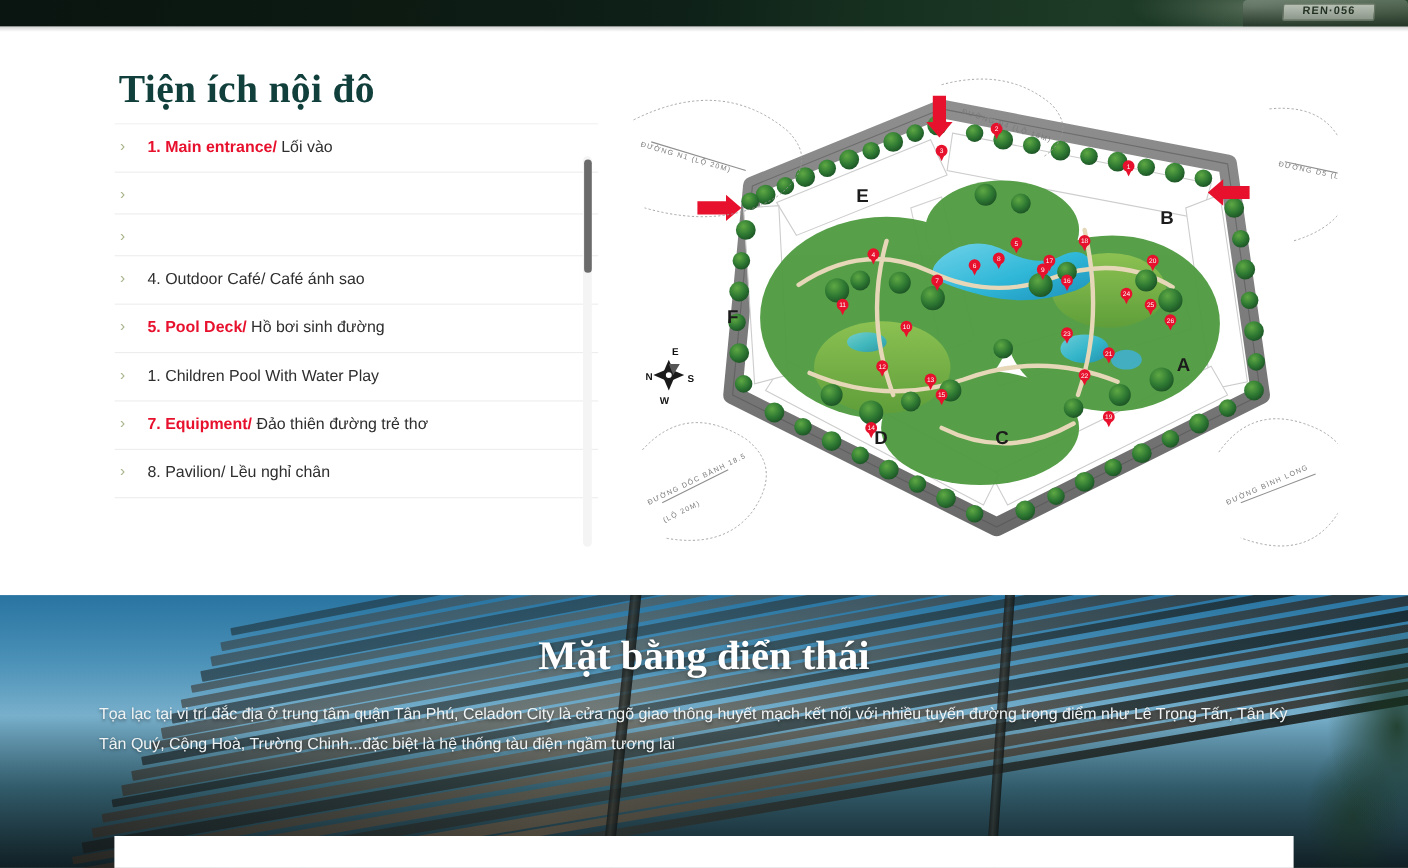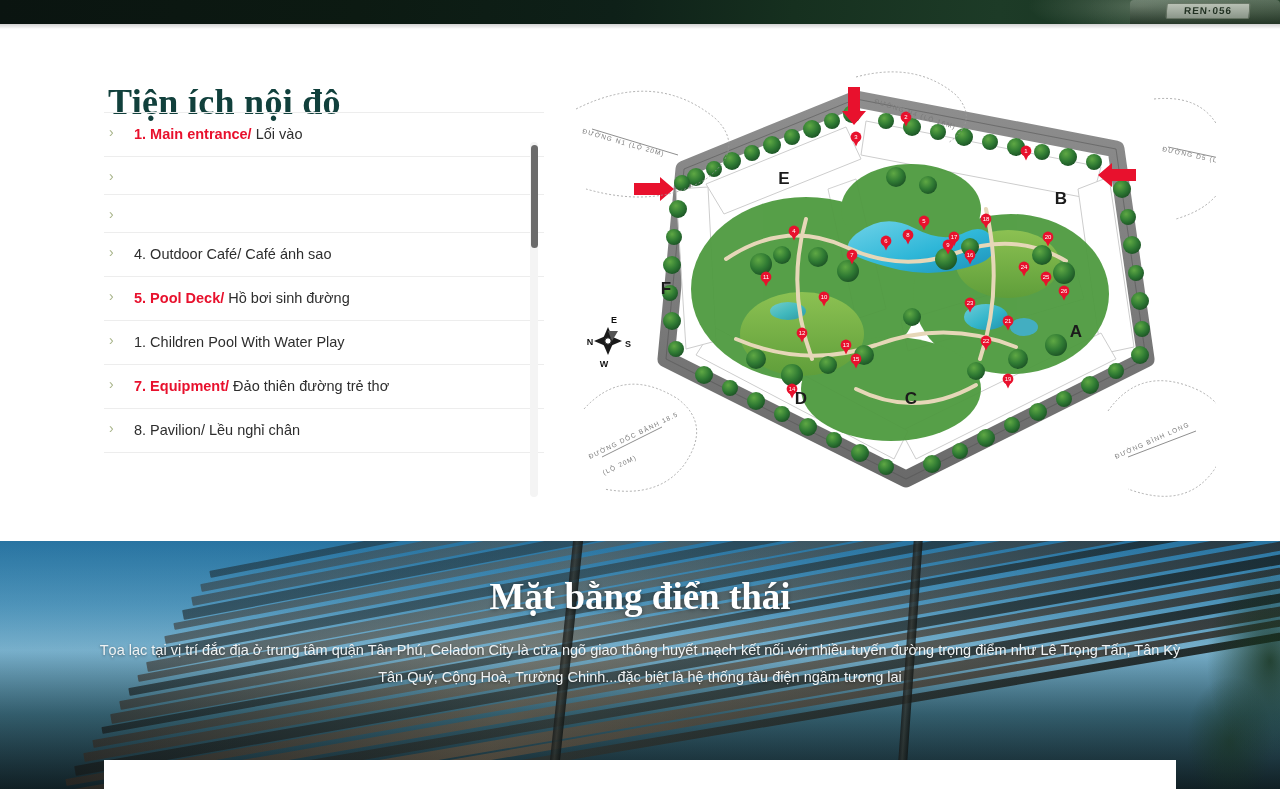--- a/index.html
+++ b/index.html
@@ -40,21 +40,21 @@
     position: absolute; left: 0; top: 24px; width: 1280px; height: 5px;
     background: linear-gradient(180deg, rgba(0,0,0,.18), rgba(0,0,0,0));
   }
 
   
   .amenities { position: absolute; left: 0; top: 29px; width: 1280px; height: 512px; background: #fff; }
 
   .amen-title {
     position: absolute; left: 108px; top: 31px;
     font-family: "Liberation Serif", serif;
-    font-size: 36px; color: #11403c; letter-spacing: .3px; margin-top: 21px;
+    font-size: 36px; color: #11403c; letter-spacing: .3px;
   }
 
   .amen-list-wrap {
     position: absolute; left: 104px; top: 83px;
     width: 440px; height: 362px; overflow: hidden;
   }
   .amen-list { width: 440px; }
   .amen-item {
     position: relative;
     display: flex; align-items: flex-start;
@@ -119,21 +119,21 @@
     position: absolute; left:0; top:0; width:1280px; height:248px;
     background: linear-gradient(180deg, rgba(10,25,35,.18), rgba(10,25,35,.06) 45%, rgba(5,15,20,.28));
   }
 
   .hero-title {
     position: absolute; left: 0; top: 34px; width: 1280px; text-align: center;
     font-family: "Liberation Serif", serif; font-size: 37px; color: #ffffff;
     text-shadow: 0 1px 4px rgba(0,0,0,.40);
   }
   .hero-desc {
-    position: absolute; left: 90px; top: 96px; width: 1100px; text-align: center;
+    position: absolute; left: 90px; top: 96px; width: 1100px; 
     font-size: 14.5px; line-height: 27px; color: #f0f3f4;
     text-shadow: 0 1px 3px rgba(0,0,0,.45);
   }
 
   .plan-panel {
     position: absolute; left: 104px; top: 760px; width: 1072px; height: 29px;
     background: #ffffff;
   }
 </style>
 </head>

